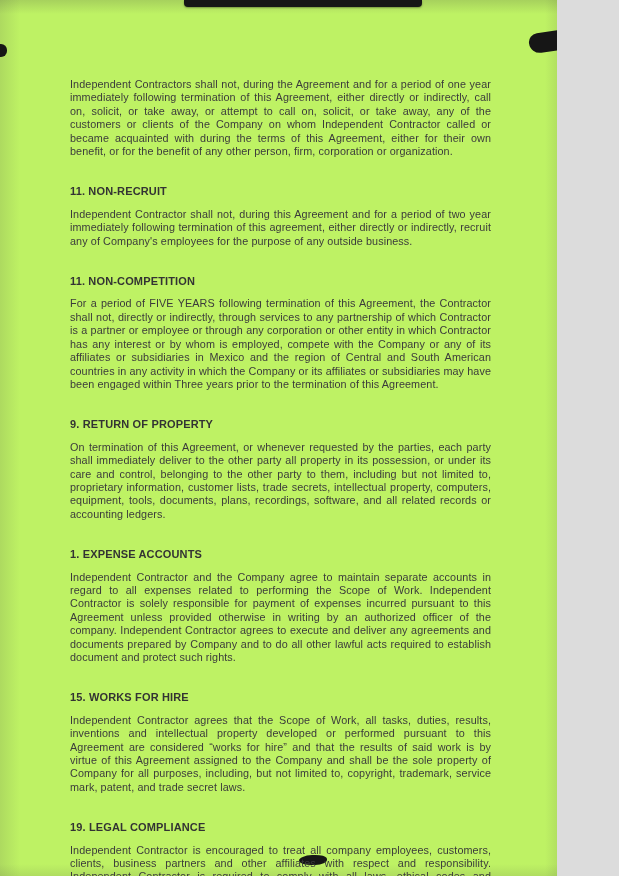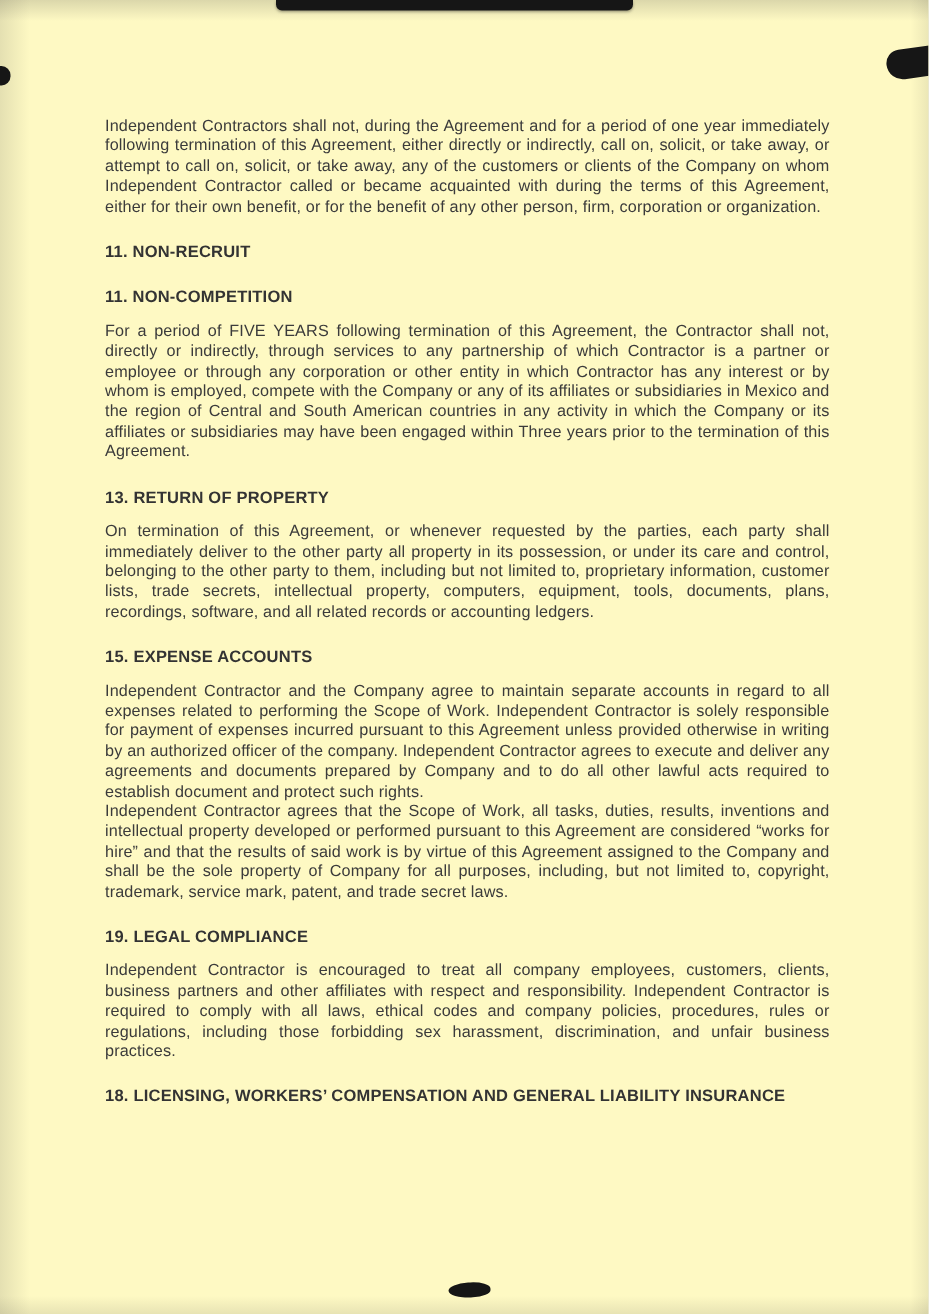--- a/index.html
+++ b/index.html
@@ -2,23 +2,23 @@
 <html><head>
 <meta charset="utf-8">
 <style>
   html, body {
     margin: 0;
     padding: 0;
     background: #dcdcdc;
   }
   .scan-page {
     position: relative;
-    width: 619px;
+    width: 557px;
     height: 876px;
-    background: #fef9c3;
+    background: #bef264;
     overflow: hidden;
     font-family: "Liberation Sans", sans-serif;
     color: #3b3b3b;
   }
   
   .edge-shade-left {
     position: absolute; left: 0; top: 0; bottom: 0; width: 20px;
     background: linear-gradient(to right, rgba(70,70,70,0.14), rgba(70,70,70,0));
     pointer-events: none;
   }
@@ -73,21 +73,21 @@
     margin: 0 0 0 0;
   }
   .heading {
     font-size: 11px;
     font-weight: 700;
     text-align: left;
     margin: 17px 0 9px 0;
     letter-spacing: 0.15px;
     color: #333333;
   }
-  .para + .heading { margin-top: 17px; }
+  .para + .heading { margin-top: 27px; }
 </style>
 </head>
 <body>
 
 <div class="scan-page">
 
   <div class="edge-shade-top"></div>
   <div class="edge-shade-left"></div>
   <div class="edge-shade-right"></div>
   <div class="edge-shade-bottom"></div>
@@ -95,30 +95,32 @@
   <div class="artifact artifact-top-bar"></div>
   <div class="artifact artifact-top-right"></div>
   <div class="artifact artifact-left-edge"></div>
   <div class="artifact artifact-bottom"></div>
 
   <div class="content">
 
     <p class="para">Independent Contractors shall not, during the Agreement and for a period of one year immediately following termination of this Agreement, either directly or indirectly, call on, solicit, or take away, or attempt to call on, solicit, or take away, any of the customers or clients of the Company on whom Independent Contractor called or became acquainted with during the terms of this Agreement, either for their own benefit, or for the benefit of any other person, firm, corporation or organization.</p>
 
     <h2 class="heading">11. NON-RECRUIT</h2>
+    <p class="para">Independent Contractor shall not, during this Agreement and for a period of two year immediately following termination of this agreement, either directly or indirectly, recruit any of Company's employees for the purpose of any outside business.</p>
 
     <h2 class="heading">11. NON-COMPETITION</h2>
     <p class="para">For a period of FIVE YEARS following termination of this Agreement, the Contractor shall not, directly or indirectly, through services to any partnership of which Contractor is a partner or employee or through any corporation or other entity in which Contractor has any interest or by whom is employed, compete with the Company or any of its affiliates or subsidiaries in Mexico and the region of Central and South American countries in any activity in which the Company or its affiliates or subsidiaries may have been engaged within Three years prior to the termination of this Agreement.</p>
 
-    <h2 class="heading">13. RETURN OF PROPERTY</h2>
+    <h2 class="heading">9. RETURN OF PROPERTY</h2>
     <p class="para">On termination of this Agreement, or whenever requested by the parties, each party shall immediately deliver to the other party all property in its possession, or under its care and control, belonging to the other party to them, including but not limited to, proprietary information, customer lists, trade secrets, intellectual property, computers, equipment, tools, documents, plans, recordings, software, and all related records or accounting ledgers.</p>
 
-    <h2 class="heading">15. EXPENSE ACCOUNTS</h2>
+    <h2 class="heading">1. EXPENSE ACCOUNTS</h2>
     <p class="para">Independent Contractor and the Company agree to maintain separate accounts in regard to all expenses related to performing the Scope of Work. Independent Contractor is solely responsible for payment of expenses incurred pursuant to this Agreement unless provided otherwise in writing by an authorized officer of the company. Independent Contractor agrees to execute and deliver any agreements and documents prepared by Company and to do all other lawful acts required to establish document and protect such rights.</p>
 
+    <h2 class="heading">15. WORKS FOR HIRE</h2>
     <p class="para">Independent Contractor agrees that the Scope of Work, all tasks, duties, results, inventions and intellectual property developed or performed pursuant to this Agreement are considered “works for hire” and that the results of said work is by virtue of this Agreement assigned to the Company and shall be the sole property of Company for all purposes, including, but not limited to, copyright, trademark, service mark, patent, and trade secret laws.</p>
 
     <h2 class="heading">19. LEGAL COMPLIANCE</h2>
     <p class="para">Independent Contractor is encouraged to treat all company employees, customers, clients, business partners and other affiliates with respect and responsibility. Independent Contractor is required to comply with all laws, ethical codes and company policies, procedures, rules or regulations, including those forbidding sex harassment, discrimination, and unfair business practices.</p>
 
     <h2 class="heading">18. LICENSING, WORKERS’ COMPENSATION AND GENERAL LIABILITY INSURANCE</h2>
 
   </div>
 </div>
 

